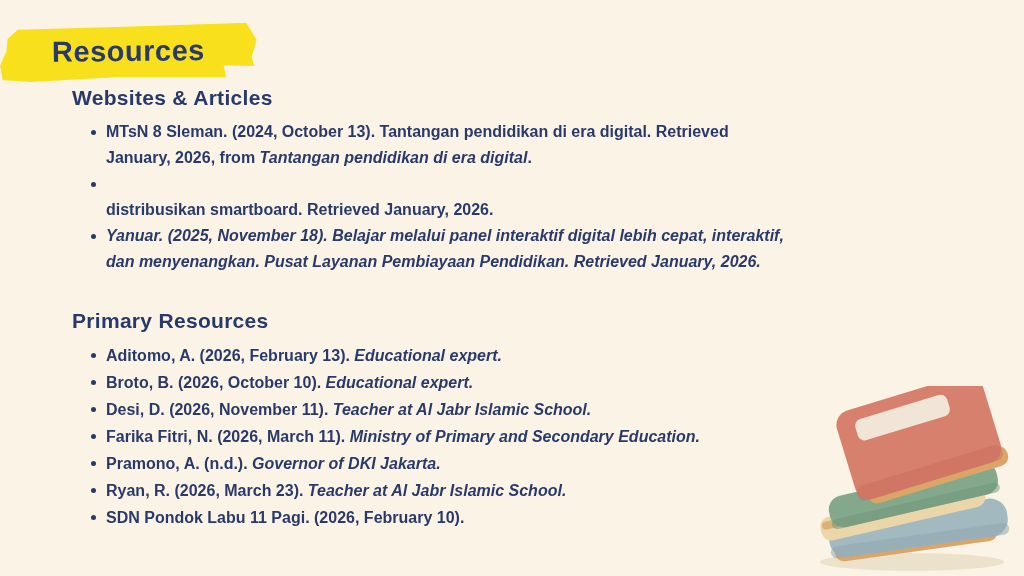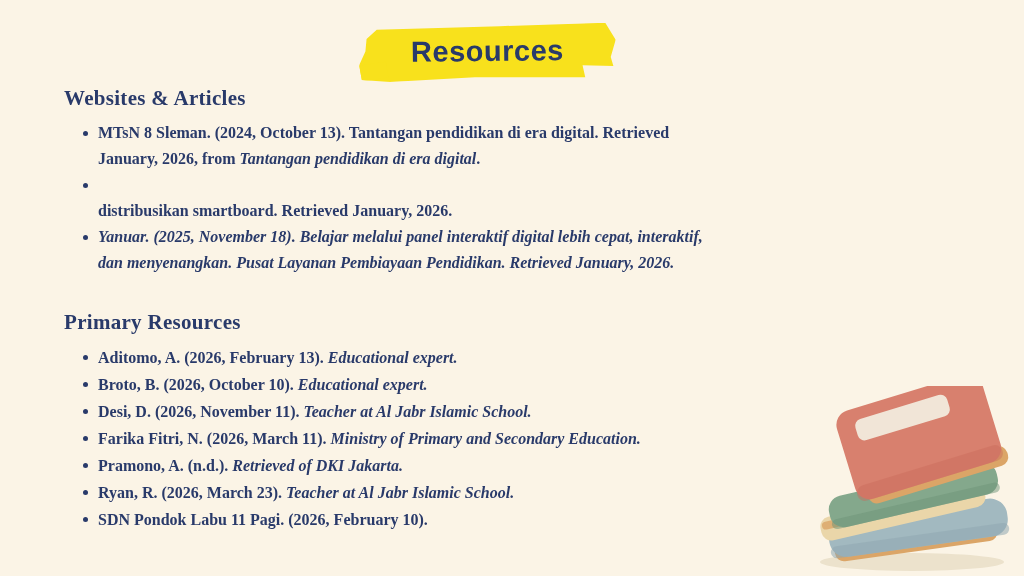--- a/index.html
+++ b/index.html
@@ -13,42 +13,42 @@
     background:var(--bg);
     font-family:"Liberation Sans","DejaVu Sans",sans-serif;
     color:var(--navy);
     position:relative;
   }
   .slide{position:absolute;inset:0;background:var(--bg);}
 
   
   .title-wrap{
     position:absolute;left:0;top:24px;width:913px;
-    display:flex;justify-content:center;margin-left:31px;
+    display:flex;
   }
   .title-highlight{
     position:relative;
     background:var(--yellow);
     padding:11px 52px 13px 52px;
     transform:rotate(-0.6deg);
     clip-path:polygon(3% 24%, 7% 8%, 55% 4%, 96% 0%, 100% 30%, 98% 60%, 99% 76%, 87% 74%, 88% 95%, 45% 93%, 12% 100%, 1% 96%, 0% 70%, 2.5% 46%);
   }
   .title-highlight::after{
     content:"";
     position:absolute;left:-6px;bottom:2px;width:34px;height:16px;
     background:var(--yellow);
     transform:rotate(-8deg);
   }
   .page-title{
     position:relative;z-index:1;
     font-size:29px;font-weight:bold;letter-spacing:0.5px;
   }
 
   
-  .content{position:absolute;left:64px;top:86px;width:880px;font-family:Liberation Serif, serif;}
+  .content{position:absolute;left:72px;top:86px;width:880px;}
   .section-heading{
     font-size:21px;font-weight:bold;letter-spacing:0.3px;
     margin-bottom:9px;
   }
   .section + .section{margin-top:34px;}
   ul.citation-list{
     list-style:none;
     margin-left:19px;
     font-size:16px;font-weight:bold;
   }
@@ -94,21 +94,21 @@
         </ul>
     </div>
 
     <div class="section section-primary">
       <div class="section-heading">Primary Resources</div>
       <ul class="citation-list">
           <li><span>Aditomo, A. (2026, February 13). </span><em>Educational expert.</em></li>
           <li><span>Broto, B. (2026, October 10). </span><em>Educational expert.</em></li>
           <li><span>Desi, D. (2026, November 11). </span><em>Teacher at Al Jabr Islamic School.</em></li>
           <li><span>Farika Fitri, N. (2026, March 11). </span><em>Ministry of Primary and Secondary Education.</em></li>
-          <li><span>Pramono, A. (n.d.). </span><em>Retrieved of DKI Jakarta.</em></li>
+          <li><span>Pramono, A. (n.d.). </span><em>Governor of DKI Jakarta.</em></li>
           <li><span>Ryan, R. (2026, March 23). </span><em>Teacher at Al Jabr Islamic School.</em></li>
           <li><span>SDN Pondok Labu 11 Pagi. (2026, February 10).</span></li>
         </ul>
     </div>
 
   </div>
 
   <div class="books">
     <svg viewBox="0 0 228 186">
 

